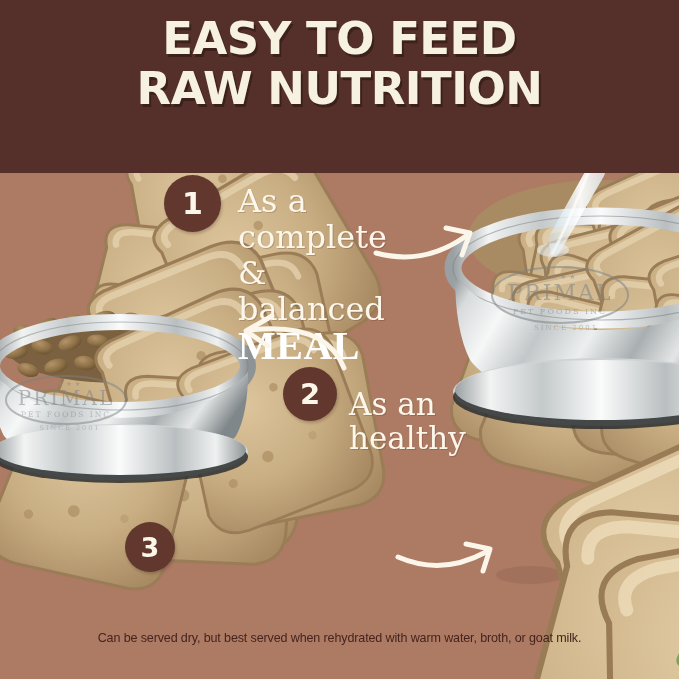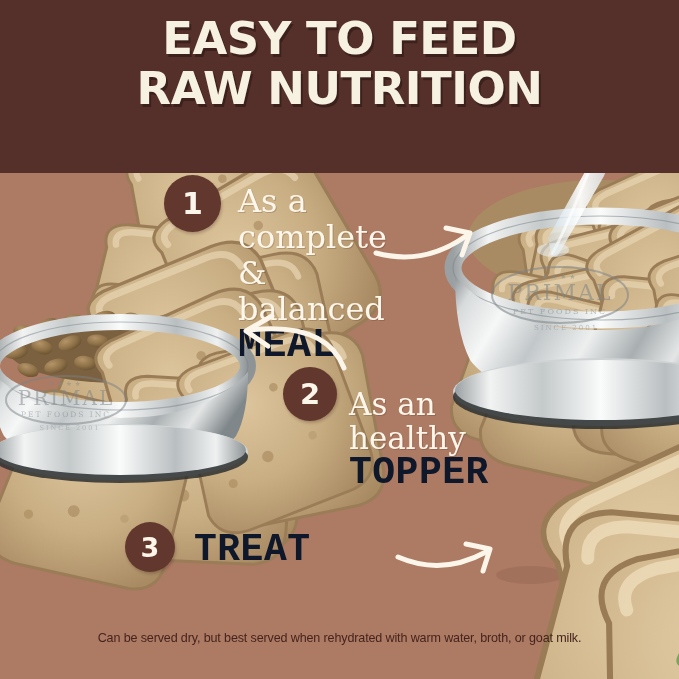--- a/index.html
+++ b/index.html
@@ -46,23 +46,23 @@
   .lines{position:absolute;margin-top:32px;}
   .l1{
     font-family:"DejaVu Serif", serif;
     color:#FCF7EA;
     font-size:33px;
     line-height:35px;
     white-space:pre-line;
     text-shadow:1px 1px 0 rgba(80,42,33,.22);
   }
   .l2{
-    font-family:Liberation Mono, monospace;
+    font-family:Liberation Serif, serif;
     font-weight:bold;
-    color:#0f172a;
+    color:#ffffff;
     font-size:39px;
     line-height:40px;
     letter-spacing:0.5px;
   }
 
   
   #step1-badge{left:164px;top:175px;width:57px;height:57px;font-size:30px;}
   #step1-lines{left:238px;top:151px;}
   #step1-lines .l1{font-size:32px;line-height:36px;}
   #step1-lines .l2{margin-top:-1px;font-size:40px;}
@@ -450,28 +450,26 @@
       <div class="l1">As a complete
 &amp; balanced</div>
       <div class="l2">MEAL</div>
     </div>
   </div>
 
   <div class="step">
     <div class="badge" id="step2-badge">2</div>
     <div class="lines" id="step2-lines">
       <div class="l1">As an healthy</div>
-      <div class="l2">TOPPER</div>
     </div>
   </div>
 
   <div class="step">
     <div class="badge" id="step3-badge">3</div>
     <div class="lines" id="step3-lines">
-      <div class="l2">TREAT</div>
     </div>
   </div>
 
   <svg class="arrows" viewBox="0 0 679 679">
 
     <g>
       <path d="M376 253 Q424 266 466 236" fill="none" stroke="#FBF6E9" stroke-width="5" stroke-linecap="round"></path>
       <path d="M446 228 L470 233 L462 255" fill="none" stroke="#FBF6E9" stroke-width="5" stroke-linecap="round" stroke-linejoin="round"></path>
     </g>
 

